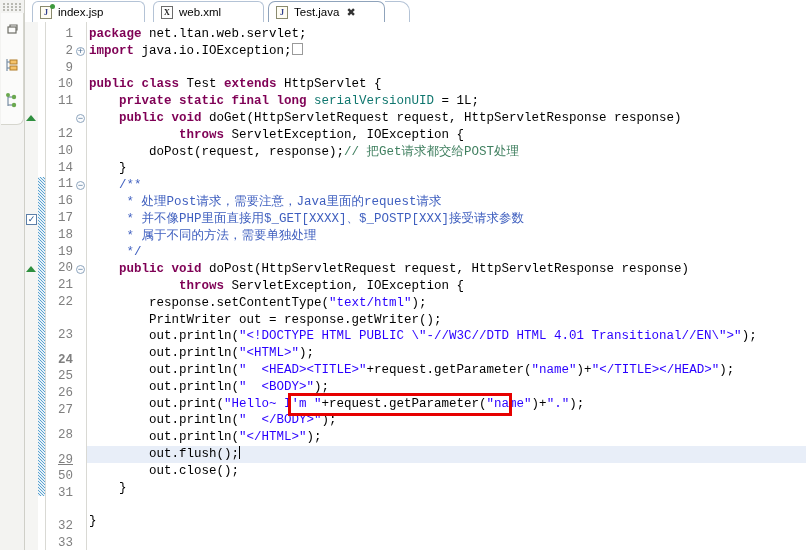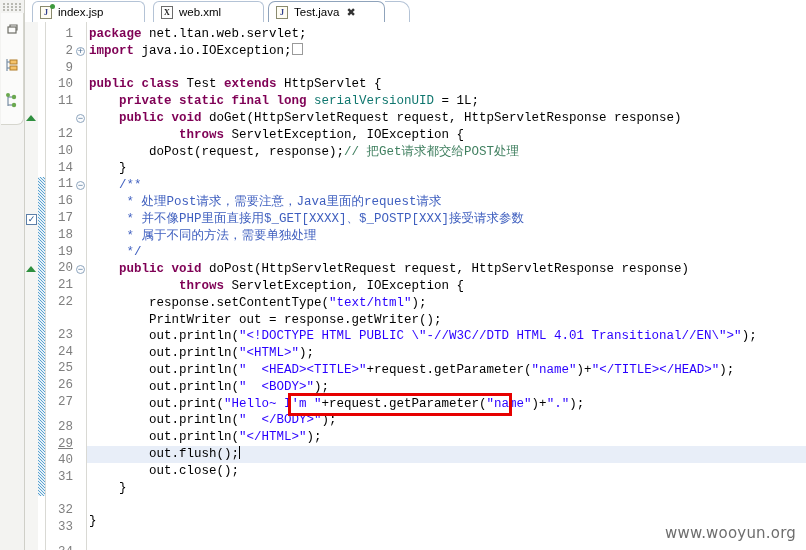--- a/index.html
+++ b/index.html
@@ -353,40 +353,39 @@
         <div class="lineno" style="margin-top: 0px;">14</div>
         <div class="lineno" style="margin-top: 0px;">11</div>
         <div class="lineno" style="margin-top: 0px;">16</div>
         <div class="lineno" style="margin-top: 0px;">17</div>
         <div class="lineno" style="margin-top: 0px;">18</div>
         <div class="lineno" style="margin-top: 0px;">19</div>
         <div class="lineno" style="margin-top: 0px;">20</div>
         <div class="lineno" style="margin-top: 0px;">21</div>
         <div class="lineno" style="margin-top: 0px;">22</div>
         <div class="lineno" style="margin-top: 16px;">23</div>
-        <div class="lineno" style="margin-top: 0px;">24</div>
+        <div class="lineno" style="margin-top: 8px; font-weight: bold;">24</div>
         <div class="lineno" style="margin-top: 0px;">25</div>
         <div class="lineno" style="margin-top: 0px;">26</div>
         <div class="lineno" style="margin-top: 0px;">27</div>
         <div class="lineno" style="margin-top: 8px;">28</div>
-        <div class="lineno" style="margin-top: 0px; text-decoration: underline;">29</div>
-        <div class="lineno" style="margin-top: 0px;">40</div>
+        <div class="lineno" style="margin-top: 8px; text-decoration: underline;">29</div>
+        <div class="lineno" style="margin-top: 0px;">50</div>
         <div class="lineno" style="margin-top: 0px;">31</div>
         <div class="lineno" style="margin-top: 16px; font-family: Liberation Mono, monospace;">32</div>
         <div class="lineno" style="margin-top: 0px;">33</div>
         <div class="lineno" style="margin-top: 8px;">34</div>
         <div class="lineno" style="margin-top: 0px;">57</div>
         <div class="lineno" style="margin-top: 0px;">36</div>
         <div class="lineno" style="margin-top: 0px;">37</div>
       </div>
     <div class="foldcol" id="foldcol">
       <div class="foldcol-line"></div>
     <div class="fold" style="top: 24.8px;">+</div>
         <div class="fold" style="top: 92px;">−</div>
         <div class="fold" style="top: 159.2px;">−</div>
         <div class="fold" style="top: 243.2px;">−</div>
       </div>
     <div class="code" id="code"><div class="cline" style="margin-top: 4px;"><span class="kw">package</span><span class="cn"> net.ltan.web.servlet;</span></div><div class="cline" style="margin-top: 0px;"><span class="kw">import</span><span class="cn"> java.io.IOException;</span><span style="display: inline-block; width: 9px; height: 10px; border: 1px solid rgb(154, 154, 154); vertical-align: -1px;"> </span></div><div class="cline" style="margin-top: 0px;">&nbsp;</div><div class="cline" style="margin-top: 0px;"><span class="kw">public class</span><span class="cn"> Test </span><span class="kw">extends</span><span class="cn"> HttpServlet {</span></div><div class="cline" style="margin-top: 0px;"><span class="cn">    </span><span class="kw">private static final long</span><span class="fld"> serialVersionUID</span><span class="cn"> = 1L;</span></div><div class="cline" style="margin-top: 0px;"><span class="cn">    </span><span class="kw">public void</span><span class="cn"> doGet(HttpServletRequest request, HttpServletResponse response)</span></div><div class="cline" style="margin-top: 0px;"><span class="cn">            </span><span class="kw">throws</span><span class="cn"> ServletException, IOException {</span></div><div class="cline" style="margin-top: 0px;"><span class="cn">        doPost(request, response);</span><span class="cmt">// 把Get请求都交给POST处理</span></div><div class="cline" style="margin-top: 0px;"><span class="cn">    }</span></div><div class="cline" style="margin-top: 0px;"><span class="jdoc">    /**</span></div><div class="cline" style="margin-top: 0px;"><span class="jdoc">     * 处理Post请求，需要注意，Java里面的request请求</span></div><div class="cline" style="margin-top: 0px;"><span class="jdoc">     * 并不像PHP里面直接用$_GET[XXXX]、$_POSTP[XXX]接受请求参数</span></div><div class="cline" style="margin-top: 0px;"><span class="jdoc">     * 属于不同的方法，需要单独处理</span></div><div class="cline" style="margin-top: 0px;"><span class="jdoc">     */</span></div><div class="cline" style="margin-top: 0px;"><span class="cn">    </span><span class="kw">public void</span><span class="cn"> doPost(HttpServletRequest request, HttpServletResponse response)</span></div><div class="cline" style="margin-top: 0px;"><span class="cn">            </span><span class="kw">throws</span><span class="cn"> ServletException, IOException {</span></div><div class="cline" style="margin-top: 0px;"><span class="cn">        response.setContentType(</span><span class="str">"text/html"</span><span class="cn">);</span></div><div class="cline" style="margin-top: 0px;"><span class="cn">        PrintWriter out = response.getWriter();</span></div><div class="cline" style="margin-top: 0px;"><span class="cn">        out.println(</span><span class="str">"&lt;!DOCTYPE HTML PUBLIC \"-//W3C//DTD HTML 4.01 Transitional//EN\"&gt;"</span><span class="cn">);</span></div><div class="cline" style="margin-top: 0px;"><span class="cn">        out.println(</span><span class="str">"&lt;HTML&gt;"</span><span class="cn">);</span></div><div class="cline" style="margin-top: 0px;"><span class="cn">        out.println(</span><span class="str">"  &lt;HEAD&gt;&lt;TITLE&gt;"</span><span class="cn">+request.getParameter(</span><span class="str">"name"</span><span class="cn">)+</span><span class="str">"&lt;/TITLE&gt;&lt;/HEAD&gt;"</span><span class="cn">);</span></div><div class="cline" style="margin-top: 0px;"><span class="cn">        out.println(</span><span class="str">"  &lt;BODY&gt;"</span><span class="cn">);</span></div><div class="cline" style="margin-top: 0px;"><span class="cn">        out.print(</span><span class="str">"Hello~ I'm "</span><span class="cn">+request.getParameter(</span><span class="str">"name"</span><span class="cn">)+</span><span class="str">"."</span><span class="cn">);</span></div><div class="cline" style="margin-top: 0px;"><span class="cn">        out.println(</span><span class="str">"  &lt;/BODY&gt;"</span><span class="cn">);</span></div><div class="cline" style="margin-top: 0px;"><span class="cn">        out.println(</span><span class="str">"&lt;/HTML&gt;"</span><span class="cn">);</span></div><div class="cline current" style="margin-top: 0px;"><span class="cn">        out.flush();</span><span class="caret"></span></div><div class="cline" style="margin-top: 0px;"><span class="cn">        out.close();</span></div><div class="cline" style="margin-top: 0px;"><span class="cn">    }</span></div><div class="cline" style="margin-top: 0px;">&nbsp;</div><div class="cline" style="margin-top: 0px;"><span class="cn">}</span></div><div class="cline" style="margin-top: 0px;">&nbsp;</div></div>
     <div class="redbox" id="redbox" style="left: 263px; top: 370.6px; width: 224px; height: 23px;"></div>
   </div>
 
-  <div class="watermark">www.wooyun.org</div>
 </div>
 
 </body></html>

